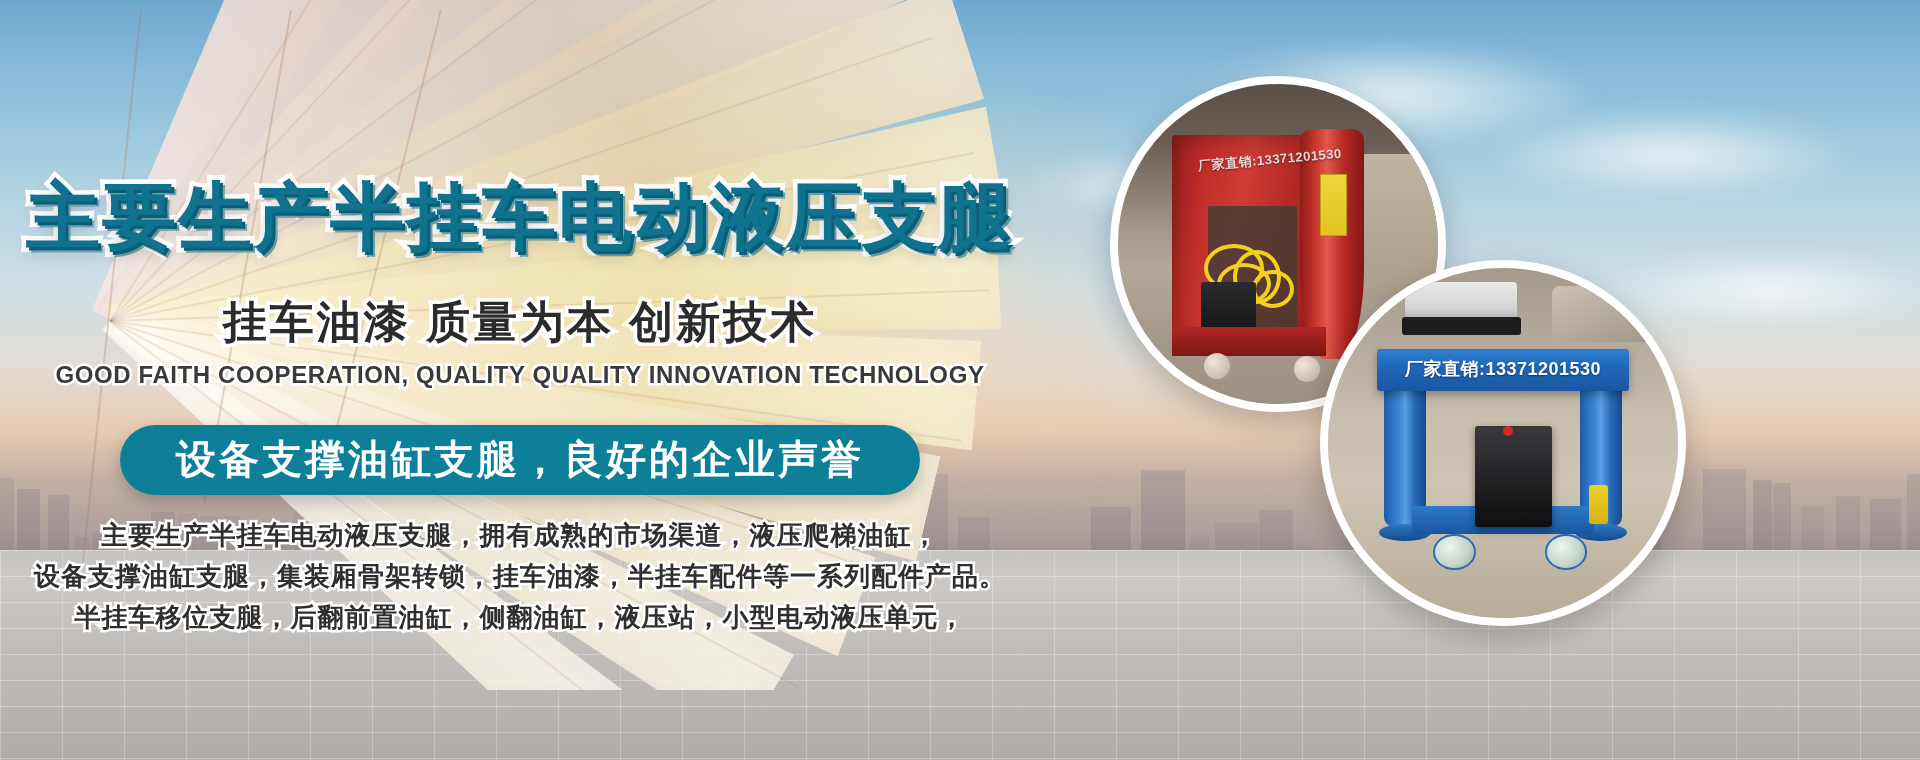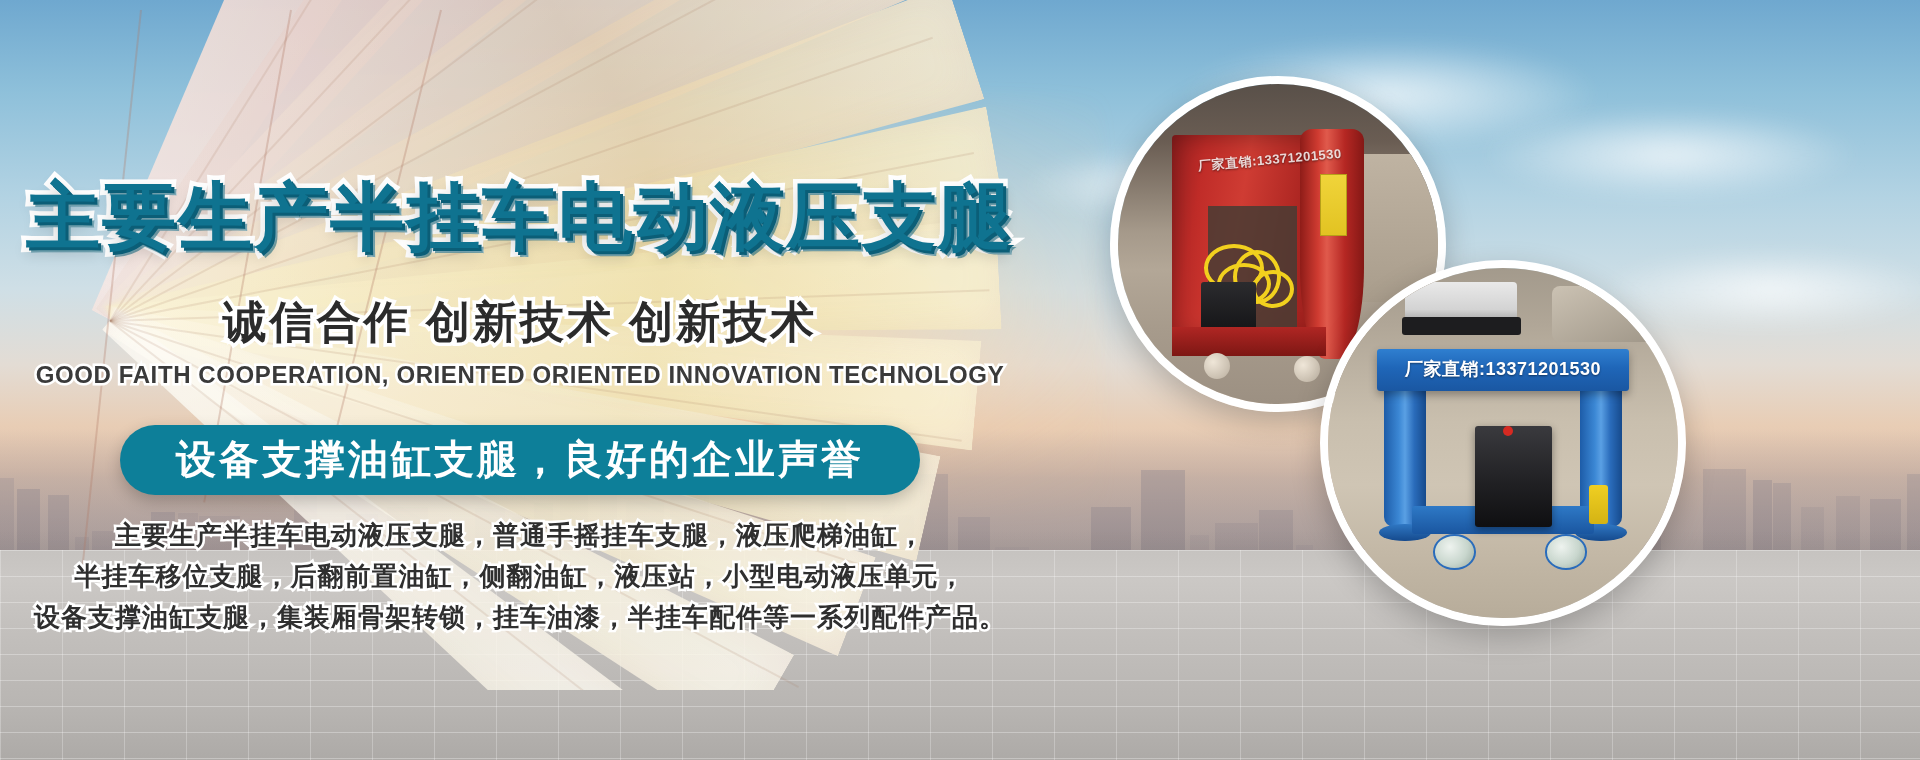--- a/index.html
+++ b/index.html
@@ -508,32 +508,32 @@
       <div class="seam" style="width: 730px; height: 1.5px; transform: translate(150px, 330px) rotate(38deg); transform-origin: 0px 50%; opacity: 0.35;"></div>
       <div style="position: absolute; left: 180px; top: 20px; width: 2px; height: 560px; background: rgba(175, 120, 98, 0.3); transform: rotate(6deg); transform-origin: 50% 0px;"></div>
       <div style="position: absolute; left: 330px; top: 20px; width: 2px; height: 500px; background: rgba(175, 120, 98, 0.3); transform: rotate(10deg); transform-origin: 50% 0px;"></div>
       <div style="position: absolute; left: 480px; top: 20px; width: 2px; height: 440px; background: rgba(175, 120, 98, 0.3); transform: rotate(14deg); transform-origin: 50% 0px;"></div>
     </div>
 
   <div class="copy">
 
     <div class="title-main">主要生产半挂车电动液压支腿</div>
 
-    <div class="title-sub">诚信合作 创新技术 创新技术</div>
-
-    <div class="title-en">GOOD FAITH COOPERATION, ORIENTED ORIENTED INNOVATION TECHNOLOGY</div>
+    <div class="title-sub">挂车油漆 质量为本 创新技术</div>
+
+    <div class="title-en">GOOD FAITH COOPERATION, QUALITY QUALITY INNOVATION TECHNOLOGY</div>
 
     <div class="pill-wrap">
       <div class="pill">设备支撑油缸支腿，良好的企业声誉</div>
     </div>
 
     <div class="desc">
-      <div class="desc-line">主要生产半挂车电动液压支腿，普通手摇挂车支腿，液压爬梯油缸，</div>
+      <div class="desc-line">主要生产半挂车电动液压支腿，拥有成熟的市场渠道，液压爬梯油缸，</div>
+      <div class="desc-line">设备支撑油缸支腿，集装厢骨架转锁，挂车油漆，半挂车配件等一系列配件产品。</div>
       <div class="desc-line">半挂车移位支腿，后翻前置油缸，侧翻油缸，液压站，小型电动液压单元，</div>
-      <div class="desc-line">设备支撑油缸支腿，集装厢骨架转锁，挂车油漆，半挂车配件等一系列配件产品。</div>
     </div>
 
   </div>
 
   <div class="photo photo-red">
     <div class="ph-inner red-scene">
       <div class="red-wallstack"></div>
 
       <div class="red-body"></div>
       <div class="red-arch-cut"></div>

